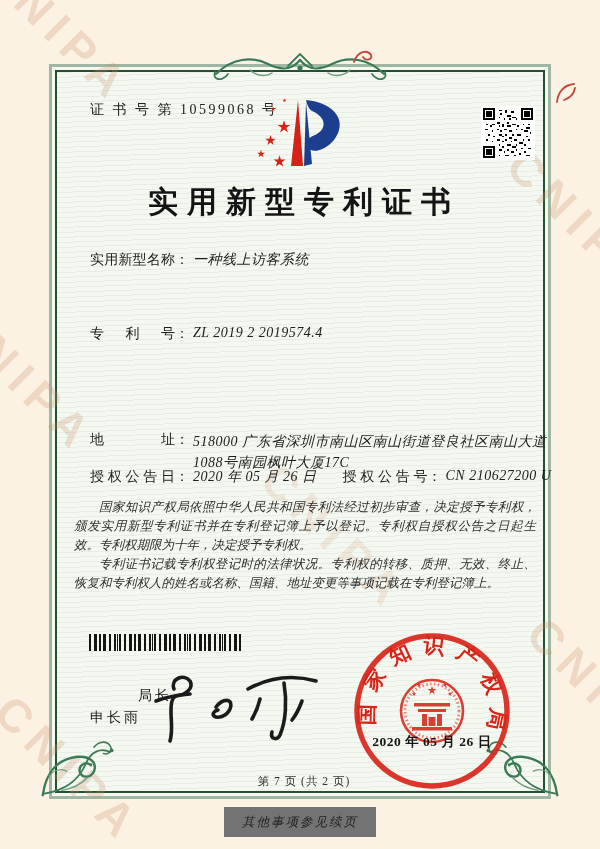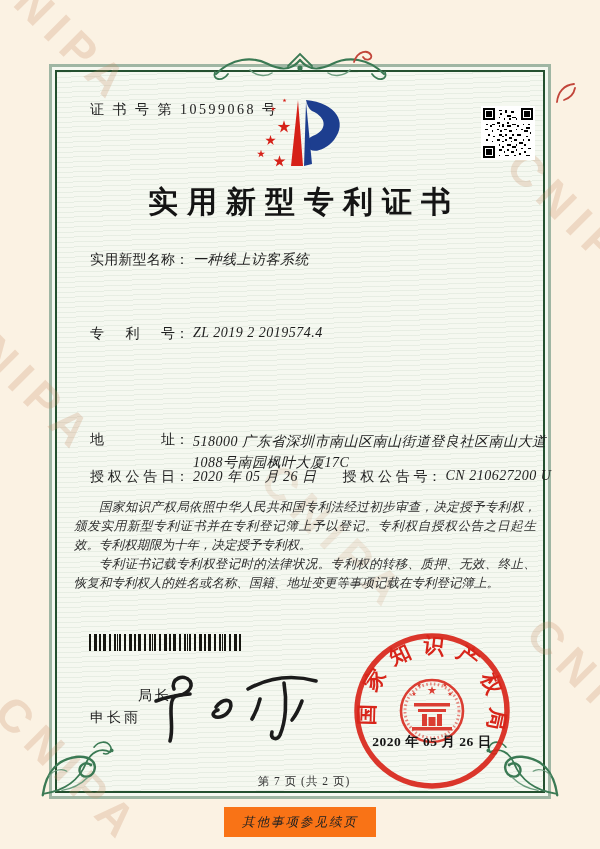--- a/index.html
+++ b/index.html
@@ -73,21 +73,21 @@
   .signature{position:absolute;left:140px;top:663px;width:195px;height:85px;}
   
   .seal{position:absolute;left:352px;top:631px;width:160px;height:160px;z-index:5;}
   .seal-date{
     position:absolute;left:352px;top:733px;width:160px;text-align:center;z-index:6;
     font-size:13.5px;font-weight:bold;color:#161616;letter-spacing:0.5px;
   }
   .page-num{position:absolute;left:0;top:774px;width:600px;text-align:center;font-size:11.5px;color:#333;letter-spacing:1px;}
   .note-box{
     position:absolute;left:224px;top:807px;width:152px;height:30px;z-index:6;
-    background:#f97316;text-align:center;line-height:30px;
+    background:#737373;text-align:center;line-height:30px;
     font-size:12.5px;letter-spacing:2px;color:#222;font-style:italic;
   }
   
   .top-ornament{position:absolute;left:210px;top:42px;width:180px;height:48px;z-index:4;}
   .corner{position:absolute;width:80px;height:80px;z-index:4;}
   .corner-bl{left:38px;top:720px;}
   .corner-br{left:482px;top:720px;transform:scaleX(-1);}
   .red-accent{position:absolute;z-index:4;}
   .ra1{left:352px;top:46px;width:22px;height:20px;}
   .ra2{left:554px;top:80px;width:26px;height:26px;}

